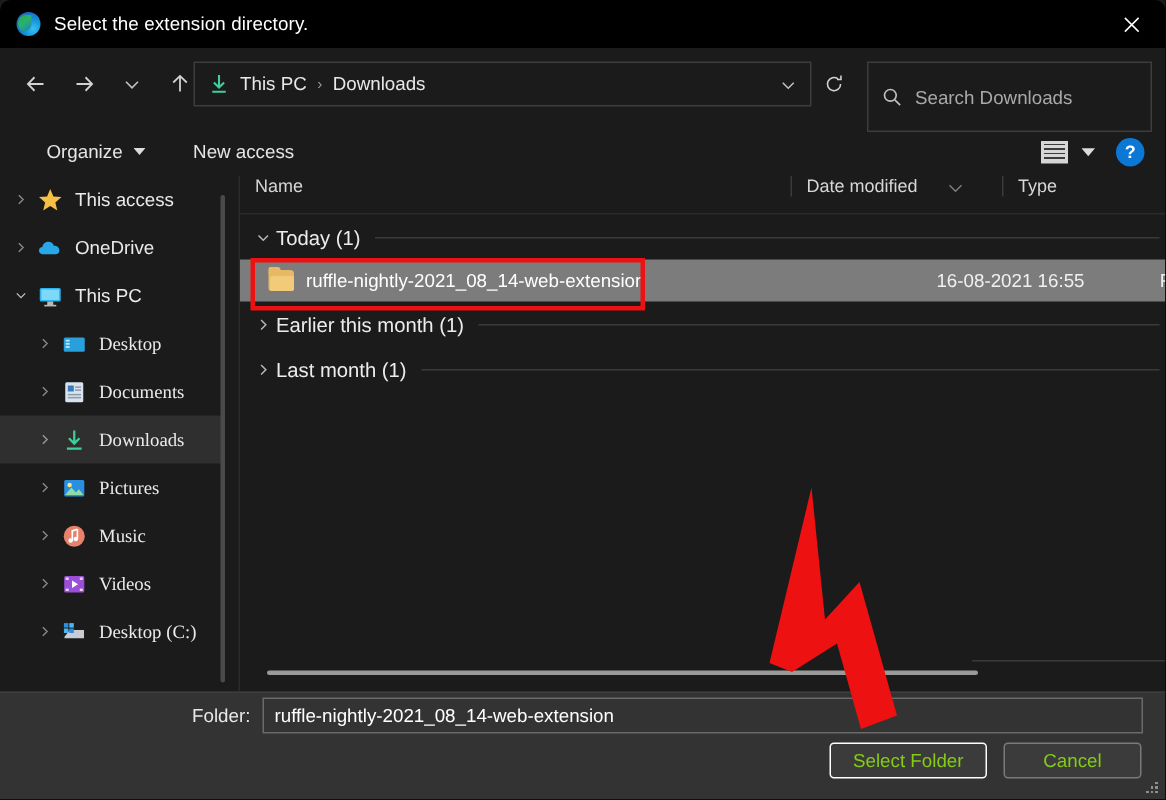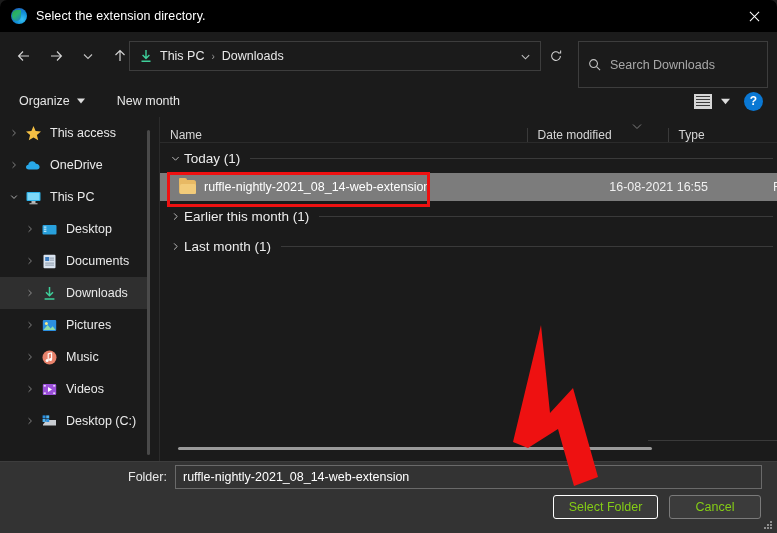--- a/index.html
+++ b/index.html
@@ -84,21 +84,21 @@
 
   
   .cmdbar {
     position: absolute; left: 0; top: 85px; width: 777px; height: 32px;
     display: flex; align-items: center;
   }
   .cmd-item {
     font-size: 12.5px; color: #e6e6e6;
     display: flex; align-items: center; height: 26px; padding: 0 8px;
   }
-  .cmd-item.first { margin-left: 11px; }
+  .cmd-item.first { margin-left: 23px; }
   .cmd-caret { margin-left: 7px; display: flex; }
   .cmd-caret svg { width: 8px; height: 8px; color: #dcdcdc; }
   .cmd-right { position: absolute; right: 8px; top: 0; height: 32px; display:flex; align-items:center; }
   .view-icon { width: 18px; height: 15px; background: #d6d6d6; position: relative; }
   .view-icon::before {
     content: ""; position: absolute; left: 2px; top: 2px; right: 2px; bottom: 2px;
     background: repeating-linear-gradient(to bottom, #3b3b3b 0 1px, #d6d6d6 1px 3px);
   }
   .view-caret { margin-left: 9px; margin-right: 14px; display:flex; }
   .view-caret svg { width: 9px; height: 9px; color: #dcdcdc; }
@@ -109,41 +109,41 @@
   }
 
   
   .sidebar {
     position: absolute; left: 0; top: 117px; width: 148px; height: 344px;
     background: #1b1b1b; overflow: hidden;
   }
   .side-item {
     height: 32px; display: flex; align-items: center; padding-left: 6px;
   }
-  .side-item.indent { padding-left: 22px; }
+  .side-item.indent { padding-left: 22px; font-family: Liberation Serif, serif; }
   .side-item.selected { background: #2f2f2f; }
   .side-chev { width: 16px; display: flex; align-items: center; justify-content: center; flex: none; }
   .side-chev svg { width: 8px; height: 8px; color: #8d8d8d; }
   .side-ico { width: 17px; height: 17px; margin-left: 3px; margin-right: 8px; flex: none; position: relative; }
   .side-label { font-size: 12.5px; color: #eaeaea; white-space: nowrap; }
   .side-scroll {
     position: absolute; left: 147px; top: 130px; width: 3px; height: 325px;
     background: #4a4a4a; border-radius: 2px;
   }
   .side-divider {
     position: absolute; left: 159px; top: 117px; width: 1px; height: 344px; background: #2b2b2b;
   }
 
   
   .filepane {
     position: absolute; left: 160px; top: 117px; width: 617px; height: 344px;
     background: #1b1b1b; overflow: hidden;
   }
   .col-head {
-    position: relative; height: 26px; display: flex; align-items: flex-end;
+    position: relative; height: 26px; display: flex; align-items: flex-start;
     border-bottom: 1px solid #2b2b2b;
   }
   .col { font-size: 12px; color: #d6d6d6; padding-left: 10px; position: relative; }
   .col.name { width: 405px; }
   .col.date { width: 155px; border-left: 1px solid #3a3a3a; }
   .col.type { width: 120px; border-left: 1px solid #3a3a3a; }
   .sort-caret { position: absolute; left: 472px; top: -1px; color: #7e7e7e; }
   .sort-caret svg { width: 10px; height: 7px; }
 
   .group-row { height: 30px; display: flex; align-items: center; padding-left: 7px; }
@@ -164,21 +164,21 @@
   .folder-ico .tab {
     position: absolute; left: 0; top: -2px; width: 8px; height: 4px;
     background: #e8b964; border-radius: 1px 2px 0 0;
   }
   .folder-ico .front {
     position: absolute; left: 0.5px; top: 3.5px; width: 16px; height: 10.5px;
     background: #f2cb7a; border-radius: 1.5px;
   }
   .file-name { font-size: 12.5px; color: #ffffff; white-space: nowrap; }
   .file-date {
-    position: absolute; left: 405px; width: 155px; text-align: right; padding-right: 12px;
+    position: absolute; left: 420px; width: 155px; text-align: right; padding-right: 12px;
     font-size: 12.5px; color: #f0f0f0;
   }
   .file-type {
     position: absolute; left: 560px; width: 120px; text-align: right; padding-right: 12px;
     font-size: 12.5px; color: #f0f0f0;
   }
 
   .hscroll-track {
     position: absolute; left: 160px; top: 443px; width: 617px; height: 10px;
   }
@@ -305,21 +305,21 @@
   <div class="cmdbar">
     <div class="cmd-item first">
       <span>Organize</span>
       <span class="cmd-caret">
         <svg viewBox="0 0 10 10">
             <path d="M0 2 L5 8 L10 2 Z" fill="#dcdcdc"></path>
           </svg>
       </span>
     </div>
     <div class="cmd-item" style="margin-left:16px">
-      <span>New month</span>
+      <span>New access</span>
     </div>
     <div class="cmd-right">
       <span class="view-icon"></span>
       <span class="view-caret">
         <svg viewBox="0 0 10 10">
             <path d="M0 2 L5 8 L10 2 Z" fill="#dcdcdc"></path>
           </svg>
       </span>
       <span class="help-btn">?</span>
     </div>

